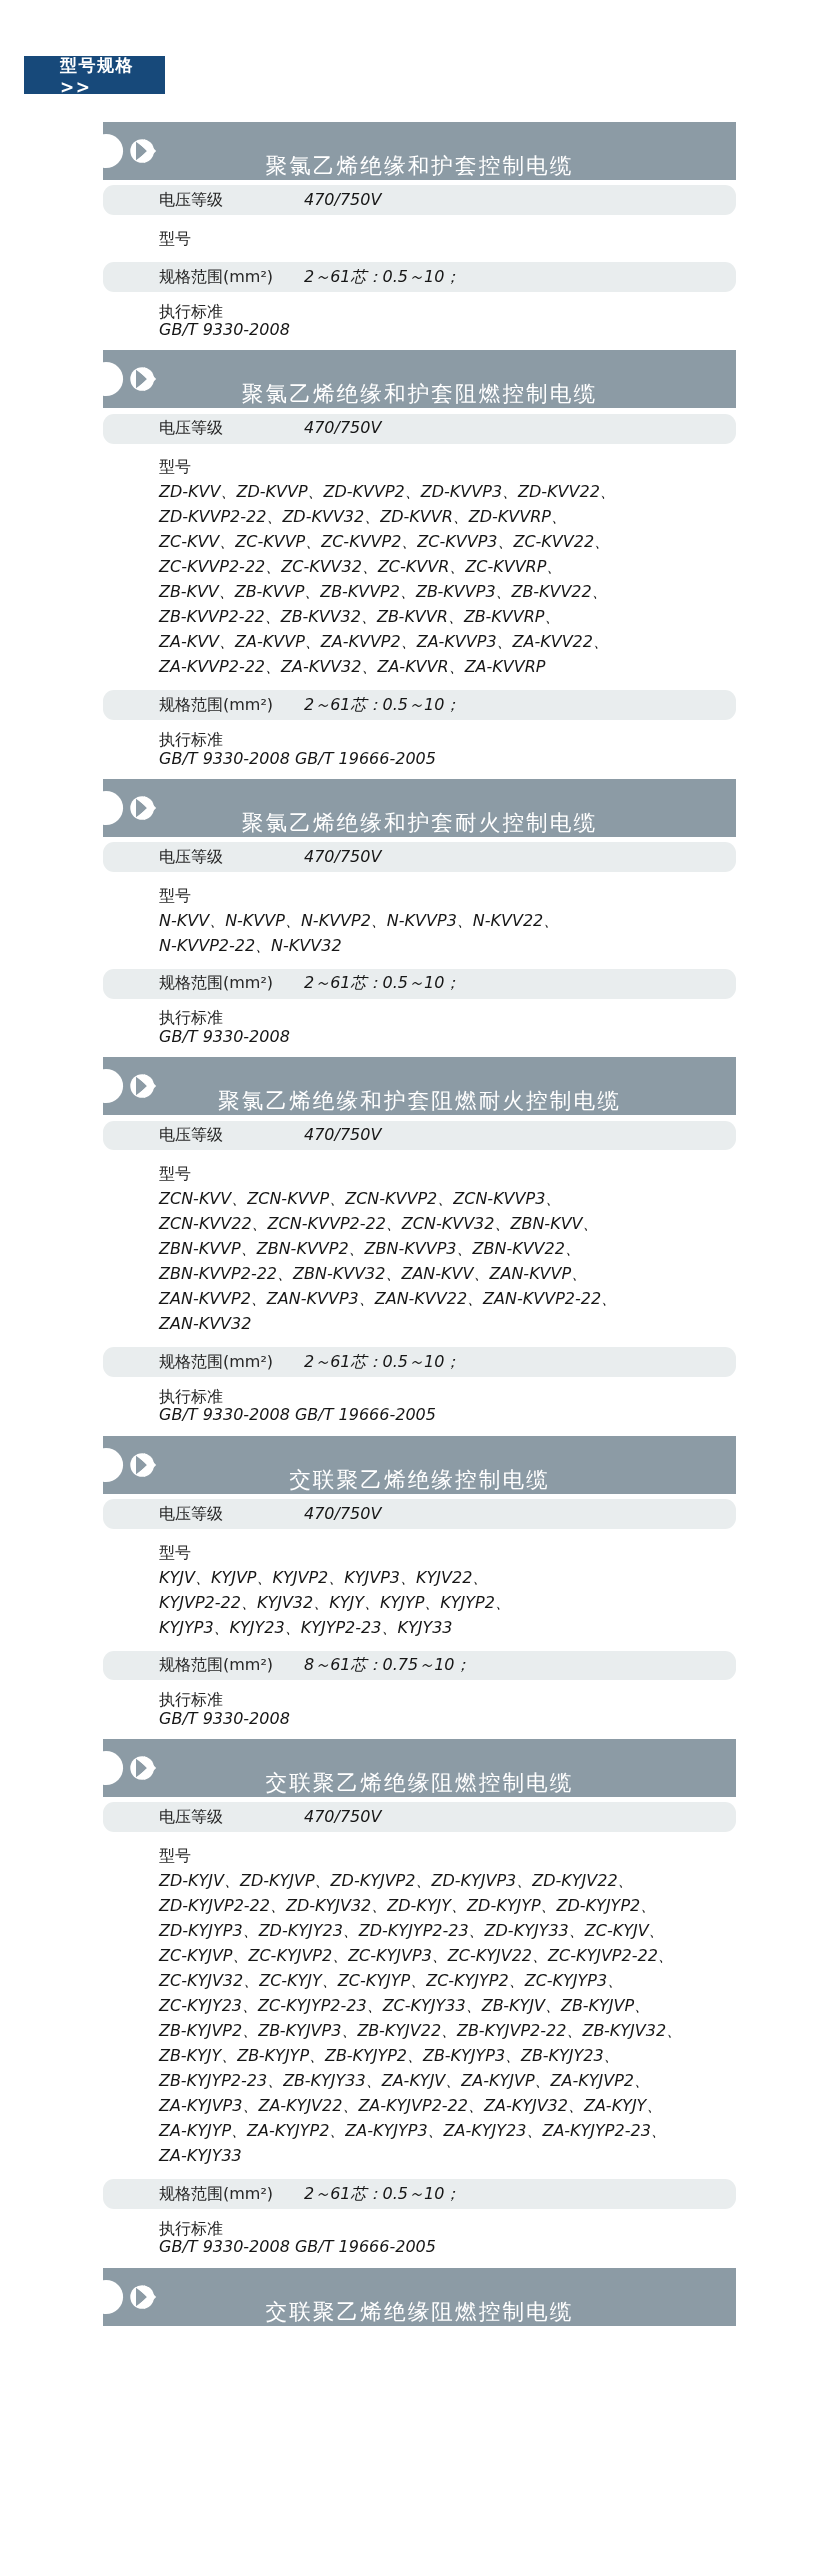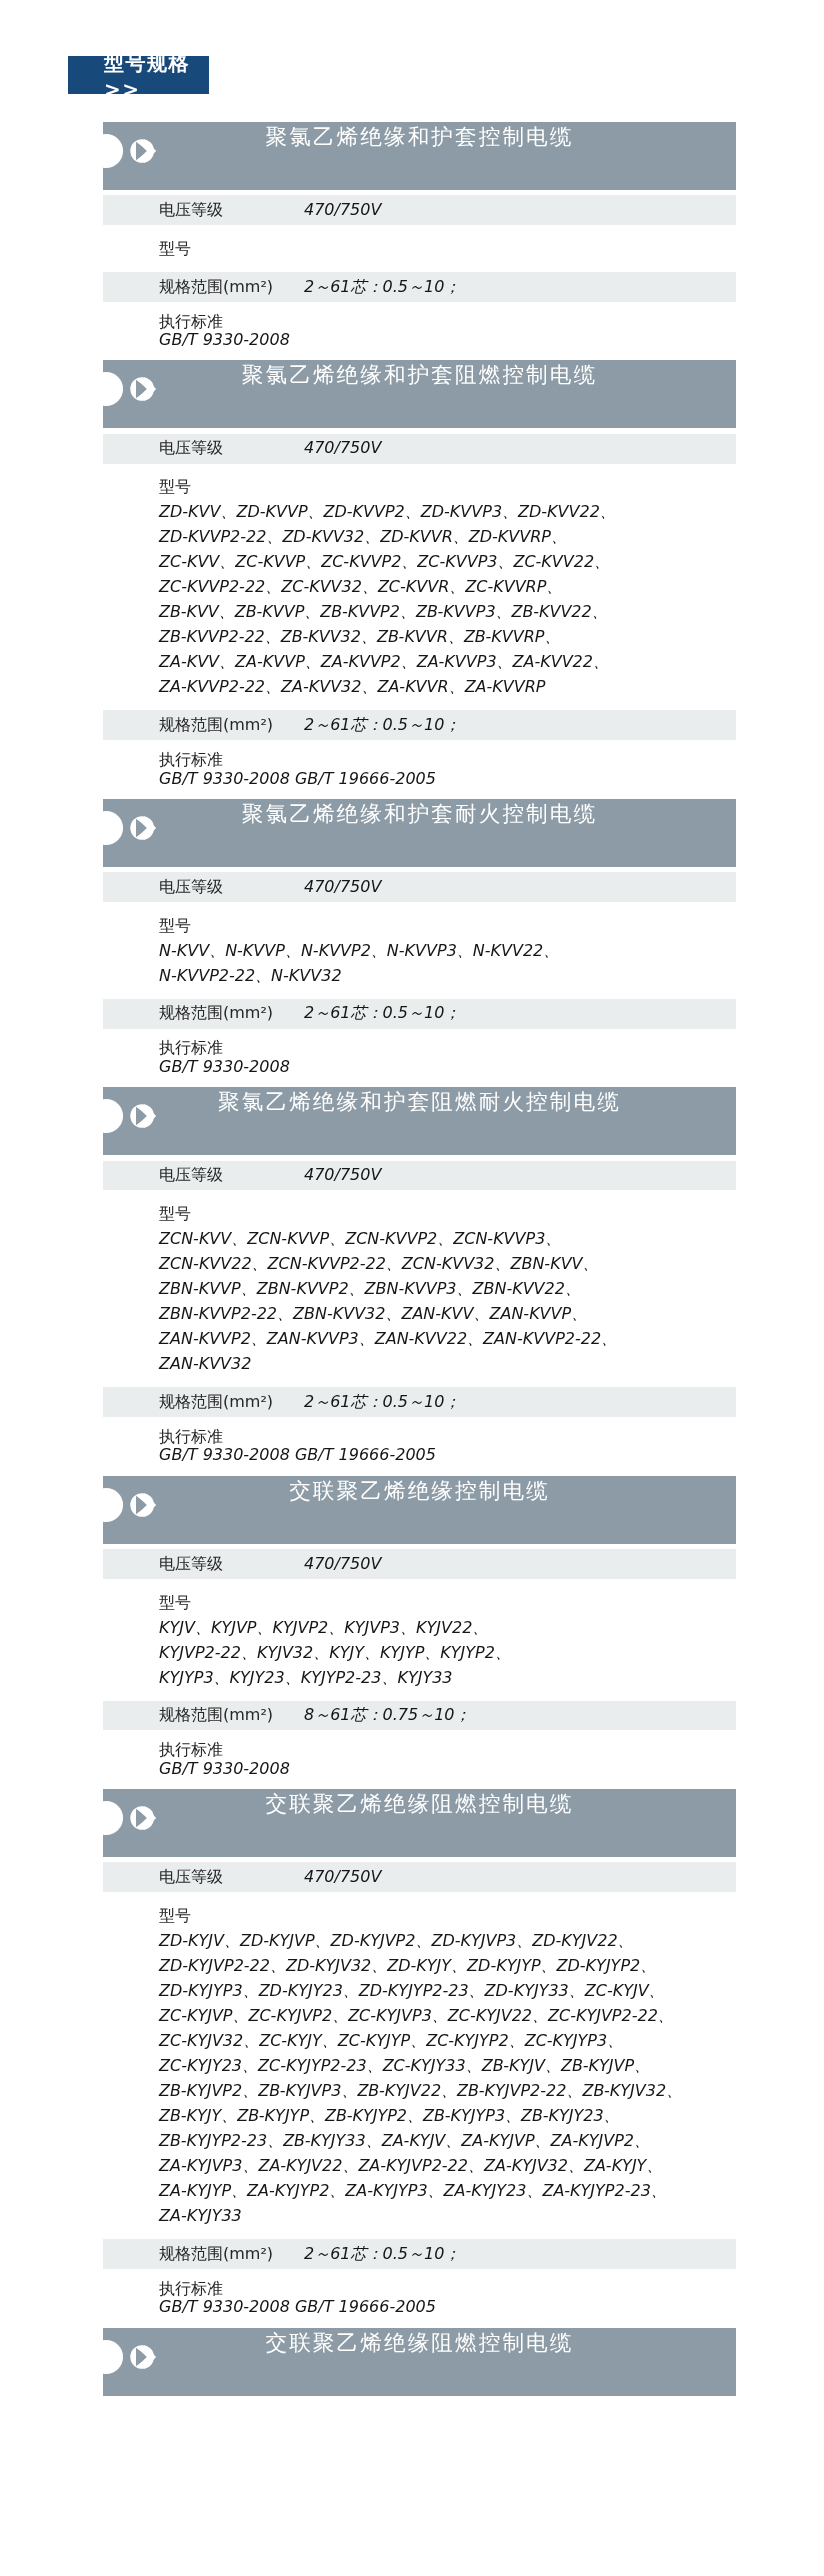--- a/index.html
+++ b/index.html
@@ -12,57 +12,57 @@
   *{box-sizing:border-box;}
   html,body{margin:0;padding:0;}
   body{
     width:824px;height:3244px;
     background:#ffffff;
     font-family:"DejaVu Sans","Liberation Sans",sans-serif;
     color:var(--text);
     overflow:hidden;
   }
   .badge{
-    margin:56px 0 0 68px;
+    margin:56px 0 0 24px;
     width:141px;height:38px;
     background:var(--badge-bg);
     color:#fff;
-    font-size:20px;font-weight:bold;letter-spacing:1.5px;
+    font-size:17px;font-weight:bold;letter-spacing:1.5px;
     display:flex;align-items:center;justify-content:center;padding-left:36px;
   }
   .catalog{
     margin:28px 0 0 103px;
     width:633px;
   }
   .sec-header{
     position:relative;
-    height:68px;
+    height:58px;
     background:var(--header-bg);
     margin-bottom:5.2px;
-    display:flex;align-items:flex-start;justify-content:center;
+    display:flex;align-items:flex-end;justify-content:center;
     overflow:hidden;
   }
   .sec-title{
     color:var(--header-text);
     font-size:21.6px;
     letter-spacing:2.1px;
     white-space:nowrap;
   }
   .hdr-icon{
     position:absolute;left:0;top:0;
     width:67px;height:58px;
     display:block;
   }
   .row{
     display:flex;align-items:flex-start;
     margin-bottom:5.2px;
     padding:5.7px 15.5px 5.7px 56px;
     font-size:16px;
   }
-  .row-gray{background:var(--row-alt-bg);}
+  .row-gray{background:var(--row-alt-bg);border-radius:11px;}
   .row-white{background:#ffffff;flex-direction:column;}
   .row .label{
     width:145px;flex:none;
     color:#262626;
   }
   .row .value{
     flex:1;
     white-space:pre-line;
     color:#161616;
     font-style:italic;

